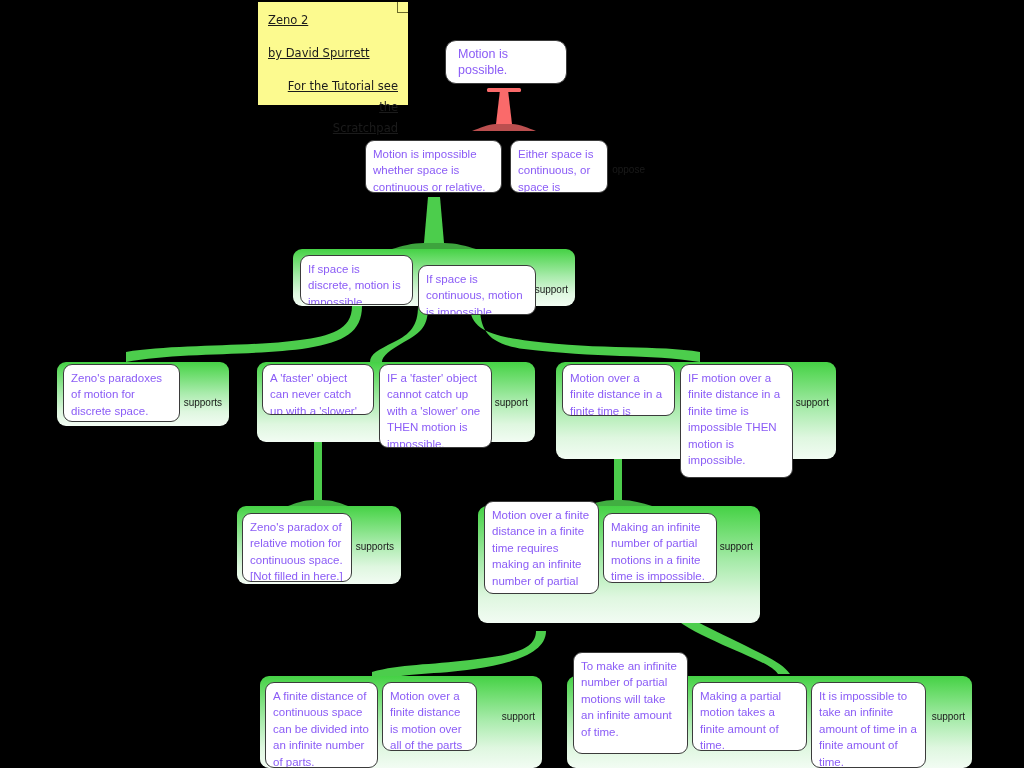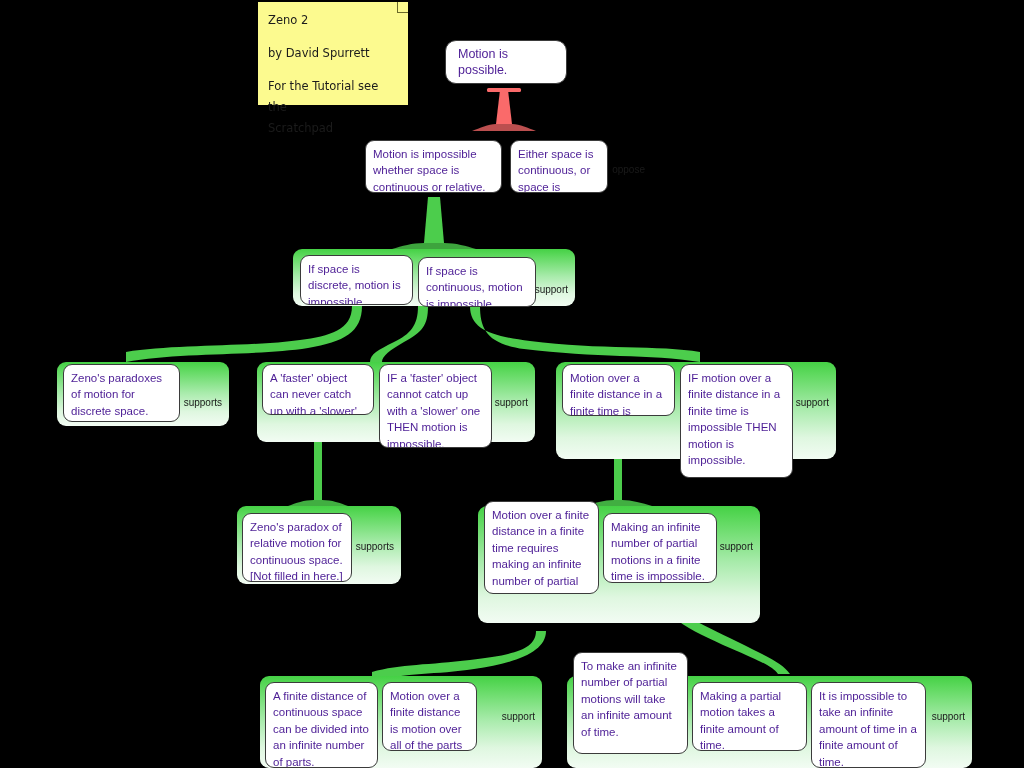--- a/index.html
+++ b/index.html
@@ -43,21 +43,21 @@
   
   .claim{
     position:absolute;
     z-index:3;
     background:#ffffff;
     border:1px solid #3b3b3b;
     border-radius:9px;
     box-sizing:border-box;
     font-size:11.5px;
     line-height:16.4px;
-    color:#4c1d95;
+    color:#8b5cf6;
     padding:5px 7px 4px 7px;
     overflow:hidden;
   }
   .claim.root{
     border-radius:11px;
     font-size:12.5px;
     padding:0 12px;
     display:flex;
     align-items:center;
     box-shadow:0 0 0 0 #000;
@@ -79,21 +79,21 @@
     position:absolute;
     right:0;top:0;
     width:11px;height:11px;
     background:#fcfa8f;
     border-left:1px solid #6b6a2a;
     border-bottom:1px solid #6b6a2a;
     box-sizing:border-box;
   }
   .note p{margin:0 0 12px 0;}
   .note p:last-child{margin-bottom:0;}
-  .note .tight{margin-bottom:0;}
+  .note .tight{margin-bottom:0;text-align:right;}
 </style>
 </head>
 <body>
 
 <div id="stage">
 
   <svg id="links" viewBox="0 0 1024 768">
 
     <g fill="#fa6a6a">
       <rect x="487" y="88" width="34" height="4" rx="1.5"></rect>
@@ -132,41 +132,41 @@
                L372 682 C 406 672 436 675 474 669
                C 516 663 546 652 546 631 Z"></path>
 
       <path d="M656 583 C 656 615 690 630 730 648
                C 762 662 772 666 778 674
                L790 674 C 782 663 770 658 738 642
                C 700 623 668 612 666 583 Z"></path>
     </g>
   </svg>
 
-  <div class="note" style="left:258px;top:2px;width:150px;height:103px;">
+  <div class="note" style="left:258px;top:2px;width:150px;height:103px;text-decoration:underline;">
     <div class="fold"></div>
     <p>Zeno 2</p>
     <p>by David Spurrett</p>
     <p class="tight">For the Tutorial see the</p>
     <p class="tight">Scratchpad</p>
   </div>
 
   <div class="claim root" style="left:445px;top:40px;width:122px;height:44px;">Motion is possible.</div>
 
   <div class="group oppose" style="left:360px;top:129px;width:292px;height:69px;">
     <span class="group-label" style="right:7px;">oppose</span>
   </div>
   <div class="claim" style="left:365px;top:140px;width:137px;height:53px;">Motion is impossible whether space is continuous or relative.</div>
   <div class="claim" style="left:510px;top:140px;width:98px;height:53px;">Either space is continuous, or space is discrete.</div>
 
   <div class="group support" style="left:293px;top:249px;width:282px;height:57px;">
     <span class="group-label" style="right:7px;">support</span>
   </div>
   <div class="claim" style="left:300px;top:255px;width:113px;height:50px;">If space is discrete, motion is impossible.</div>
-  <div class="claim" style="left:418px;top:257px;width:118px;height:50px;">If space is continuous, motion is impossible.</div>
+  <div class="claim" style="left:418px;top:265px;width:118px;height:50px;">If space is continuous, motion is impossible.</div>
 
   <div class="group support" style="left:57px;top:362px;width:172px;height:64px;">
     <span class="group-label" style="right:7px;">supports</span>
   </div>
   <div class="claim" style="left:63px;top:364px;width:117px;height:58px;">Zeno's paradoxes of motion for discrete space. [Not filled in here.]</div>
 
   <div class="group support" style="left:257px;top:362px;width:278px;height:80px;">
     <span class="group-label" style="right:7px;">support</span>
   </div>
   <div class="claim" style="left:262px;top:364px;width:112px;height:51px;">A 'faster' object can never catch up with a 'slower' one.</div>

